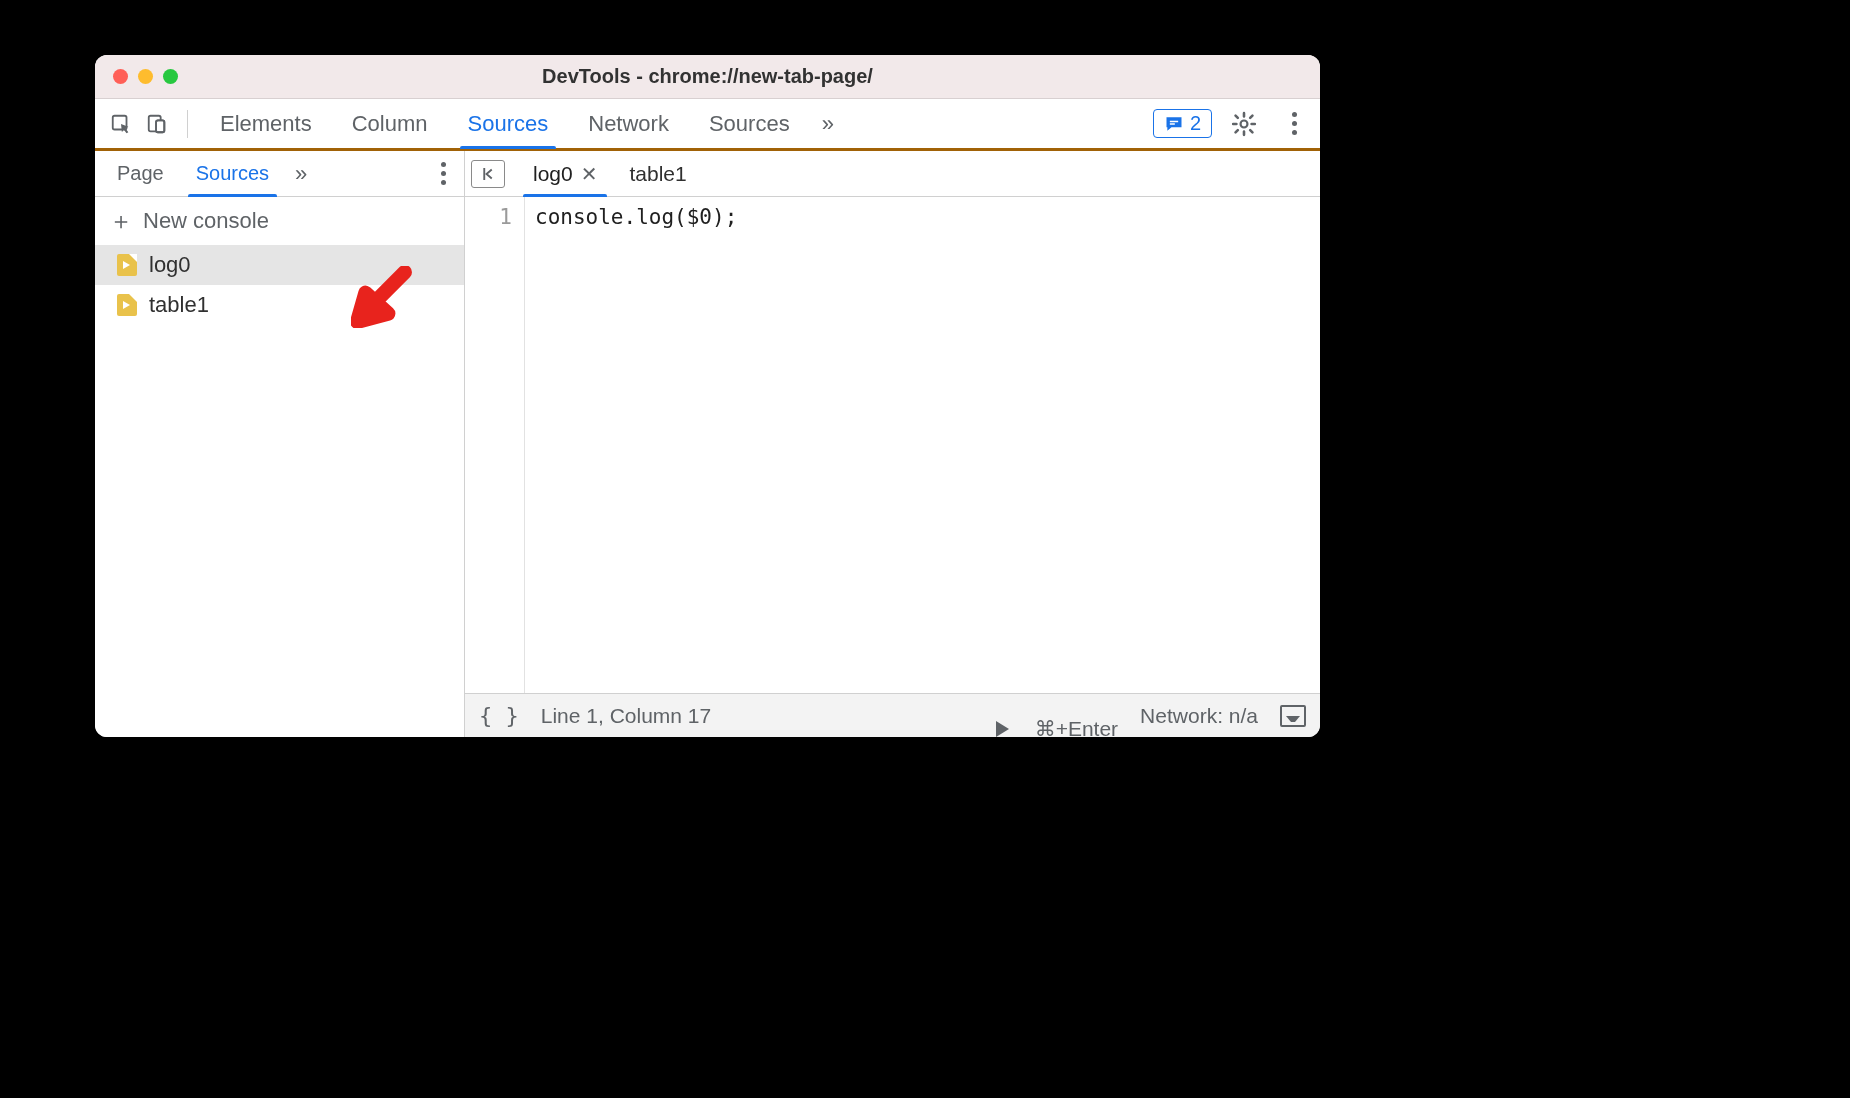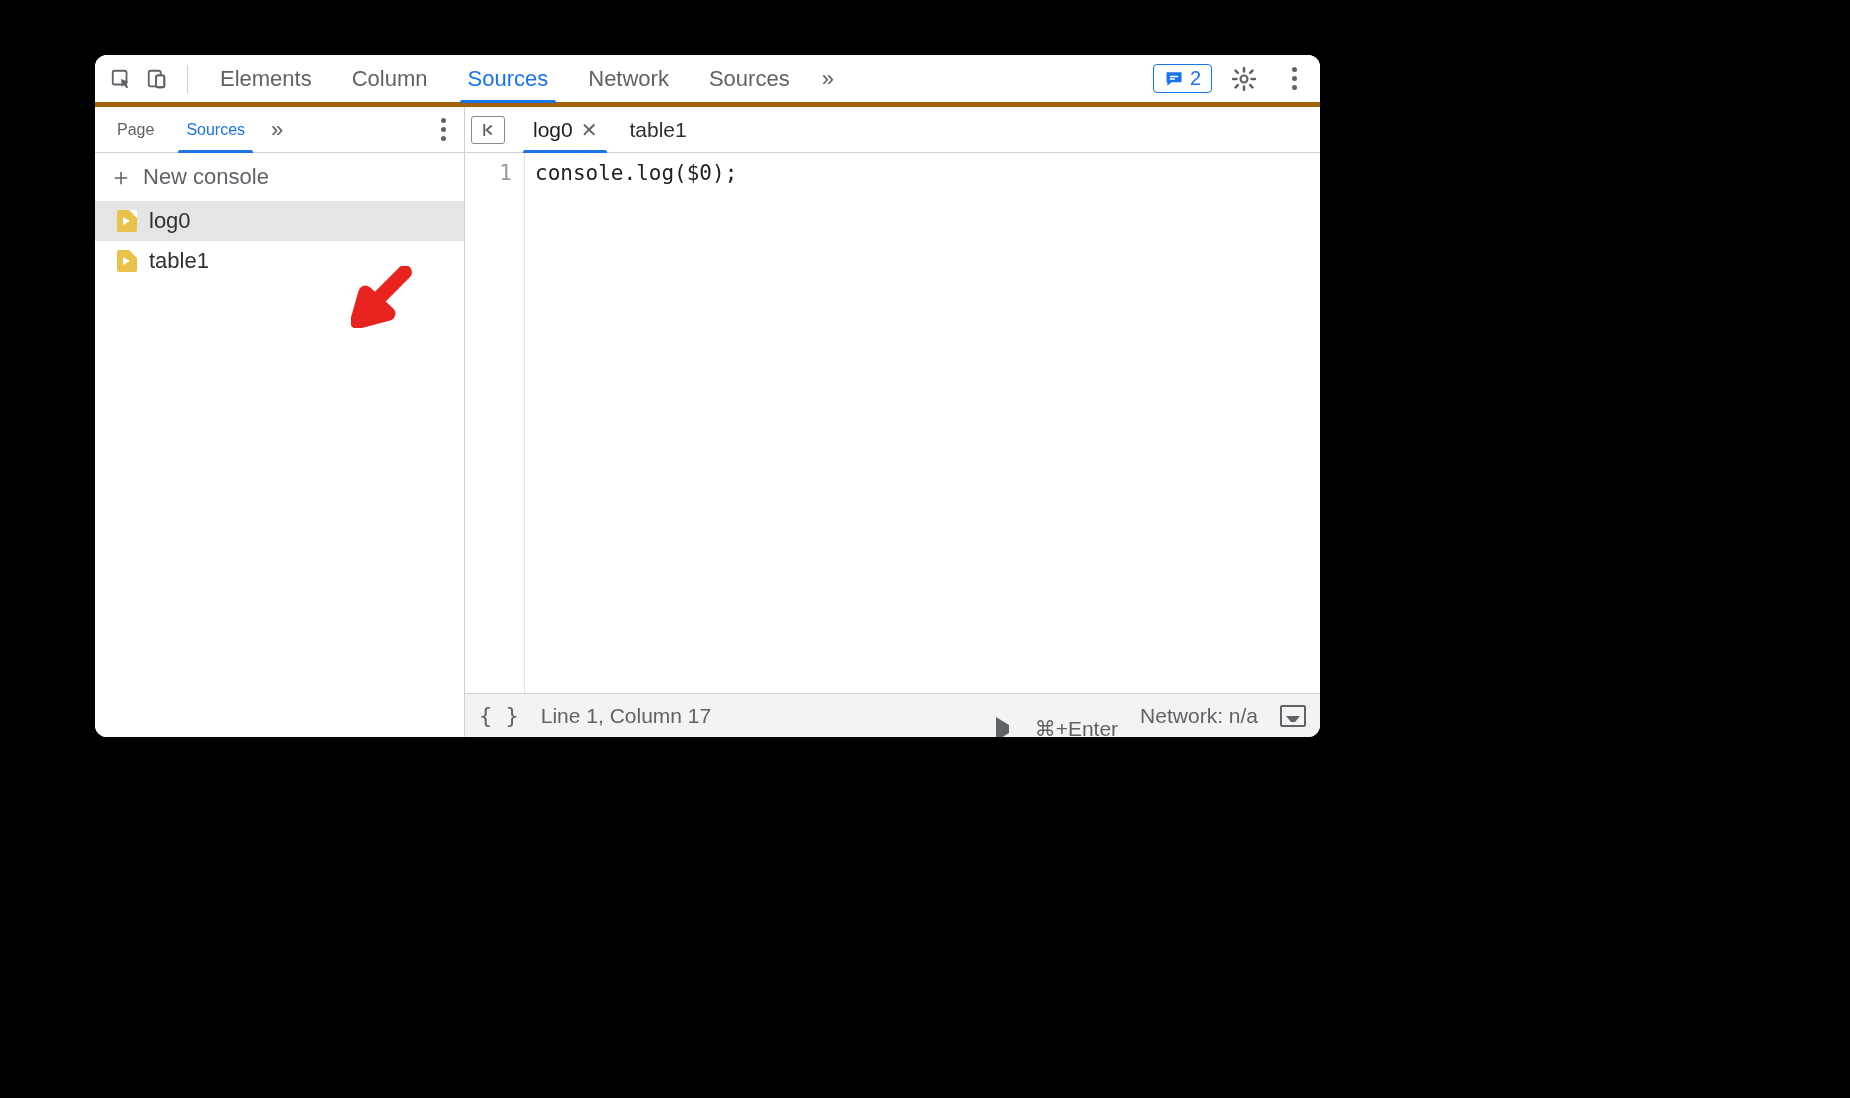--- a/index.html
+++ b/index.html
@@ -40,21 +40,21 @@
   .tl.green { background:#28c840; }
   .title {
     position: absolute; left:0; right:0; text-align:center;
     font-size: 20px; font-weight: 600; color:#323232;
     pointer-events:none;
   }
   
   .tabstrip {
     height: 52px;
     display:flex; align-items:center;
-    border-bottom:5px solid #a16207;
+    border-bottom:3px solid #a16207;
     background:#fff;
     padding: 0 8px;
   }
   .tool-icon {
     width:36px; height:36px; display:flex; align-items:center; justify-content:center;
     color:#5f6367; border-radius:4px;
   }
   .tool-icon svg { width:22px; height:22px; stroke:#5f6367; fill:none; stroke-width:2; }
   .vsep { width:1px; height:28px; background:#d0d0d0; margin:0 12px; }
   .maintab {
@@ -75,21 +75,21 @@
   }
   .gear, .kebab { width:36px; height:36px; display:flex; align-items:center; justify-content:center; color:#5f6367; margin-left:14px;}
   .kebab-dots { display:flex; flex-direction:column; gap:4px;}
   .kebab-dots span{width:5px;height:5px;border-radius:50%;background:#5f6367;}
   
   .body { flex:1; display:flex; min-height:0; }
   .sidebar { width:370px; border-right:1px solid #d0d0d0; display:flex; flex-direction:column; background:#fff;}
   .sidebar-tabs {
     height:46px; display:flex; align-items:center; border-bottom:1px solid #d0d0d0; padding:0 6px;
   }
-  .sidetab { padding:0 16px; height:100%; display:flex; align-items:center; font-size:16px; color:#5f6367; cursor:pointer; position:relative;}
+  .sidetab { padding:0 16px; height:100%; display:flex; align-items:center; font-size:20px; color:#5f6367; cursor:pointer; position:relative;}
   .sidetab.active { color:#1a73e8; }
   .sidetab.active::after{content:"";position:absolute;left:8px;right:8px;bottom:-1px;height:3px;background:#1a73e8;border-radius:2px 2px 0 0;}
   .side-more{font-size:22px;color:#5f6367;padding:0 10px;}
   .side-kebab{margin-left:auto; width:30px; display:flex; align-items:center; justify-content:center;}
   .side-kebab .kebab-dots span{background:#5f6367;}
   .new-snippet{
     height:48px; display:flex; align-items:center; padding-left:14px; font-size:22px; color:#5f6367; cursor:pointer;
   }
   .plus{font-size:24px; margin-right:10px; line-height:1;}
   .snippet-list{flex:1;}
@@ -127,40 +127,48 @@
   .close-x{font-size:20px;color:#5f6367;}
   .editor-body{flex:1;display:flex;min-height:0;background:#fff;}
   .gutter{width:60px;border-right:1px solid #e2e2e2;text-align:right;padding:8px 12px 0 0;font-family:Menlo,Consolas,monospace;font-size:21px;color:#9a9a9a;}
   .code{flex:1;padding:8px 16px 0 10px;font-family:Menlo,Consolas,monospace;font-size:21px;color:#202020;white-space:pre;}
   .statusbar{
     height:44px;border-top:1px solid #d0d0d0;background:#f3f3f3;
     display:flex;align-items:center;padding:0 14px;font-size:21px;color:#5f6367;gap:22px;
   }
   .statusbar .flexsp{flex:1;}
   .braces{font-family:Menlo,Consolas,monospace;font-size:22px;color:#5f6367;}
-  .run-group{display:flex;gap:26px;margin-top:26px;}
+  .run-group{display:flex;align-items:center;gap:26px;margin-top:26px;}
   .tri{display:inline-block;border-left:13px solid #5f6367;border-top:8px solid transparent;border-bottom:8px solid transparent;}
   .console-drawer{
     width:26px;height:22px;border:2px solid #5f6367;border-radius:2px;position:relative;
   }
   .console-drawer::after{
     content:"";position:absolute;left:4px;right:4px;bottom:3px;
     border-bottom:6px solid #5f6367;border-left:5px solid transparent;border-right:5px solid transparent;
     transform:rotate(180deg);
   }
   
   .red-arrow{
     position:absolute; left:256px; top:211px; width:62px; height:62px; pointer-events:none;
   }
 </style>
 </head>
 <body>
 
 <div class="window">
 
+  <div class="titlebar">
+    <div class="traffic-lights">
+      <div class="tl red"></div>
+      <div class="tl yellow"></div>
+      <div class="tl green"></div>
+    </div>
+    <div class="title">DevTools - chrome://new-tab-page/</div>
+  </div>
 
   <div class="tabstrip">
     <div class="tool-icon">
       <svg viewBox="0 0 24 24">
           <rect x="3" y="3" width="15" height="15" rx="2"></rect>
           <path d="M12 12 l8 3 -3 2 3 4 -2 1 -3-4 -2 3z" fill="#5f6367" stroke="none"></path>
         </svg>
     </div>
     <div class="tool-icon">
       <svg viewBox="0 0 24 24">

